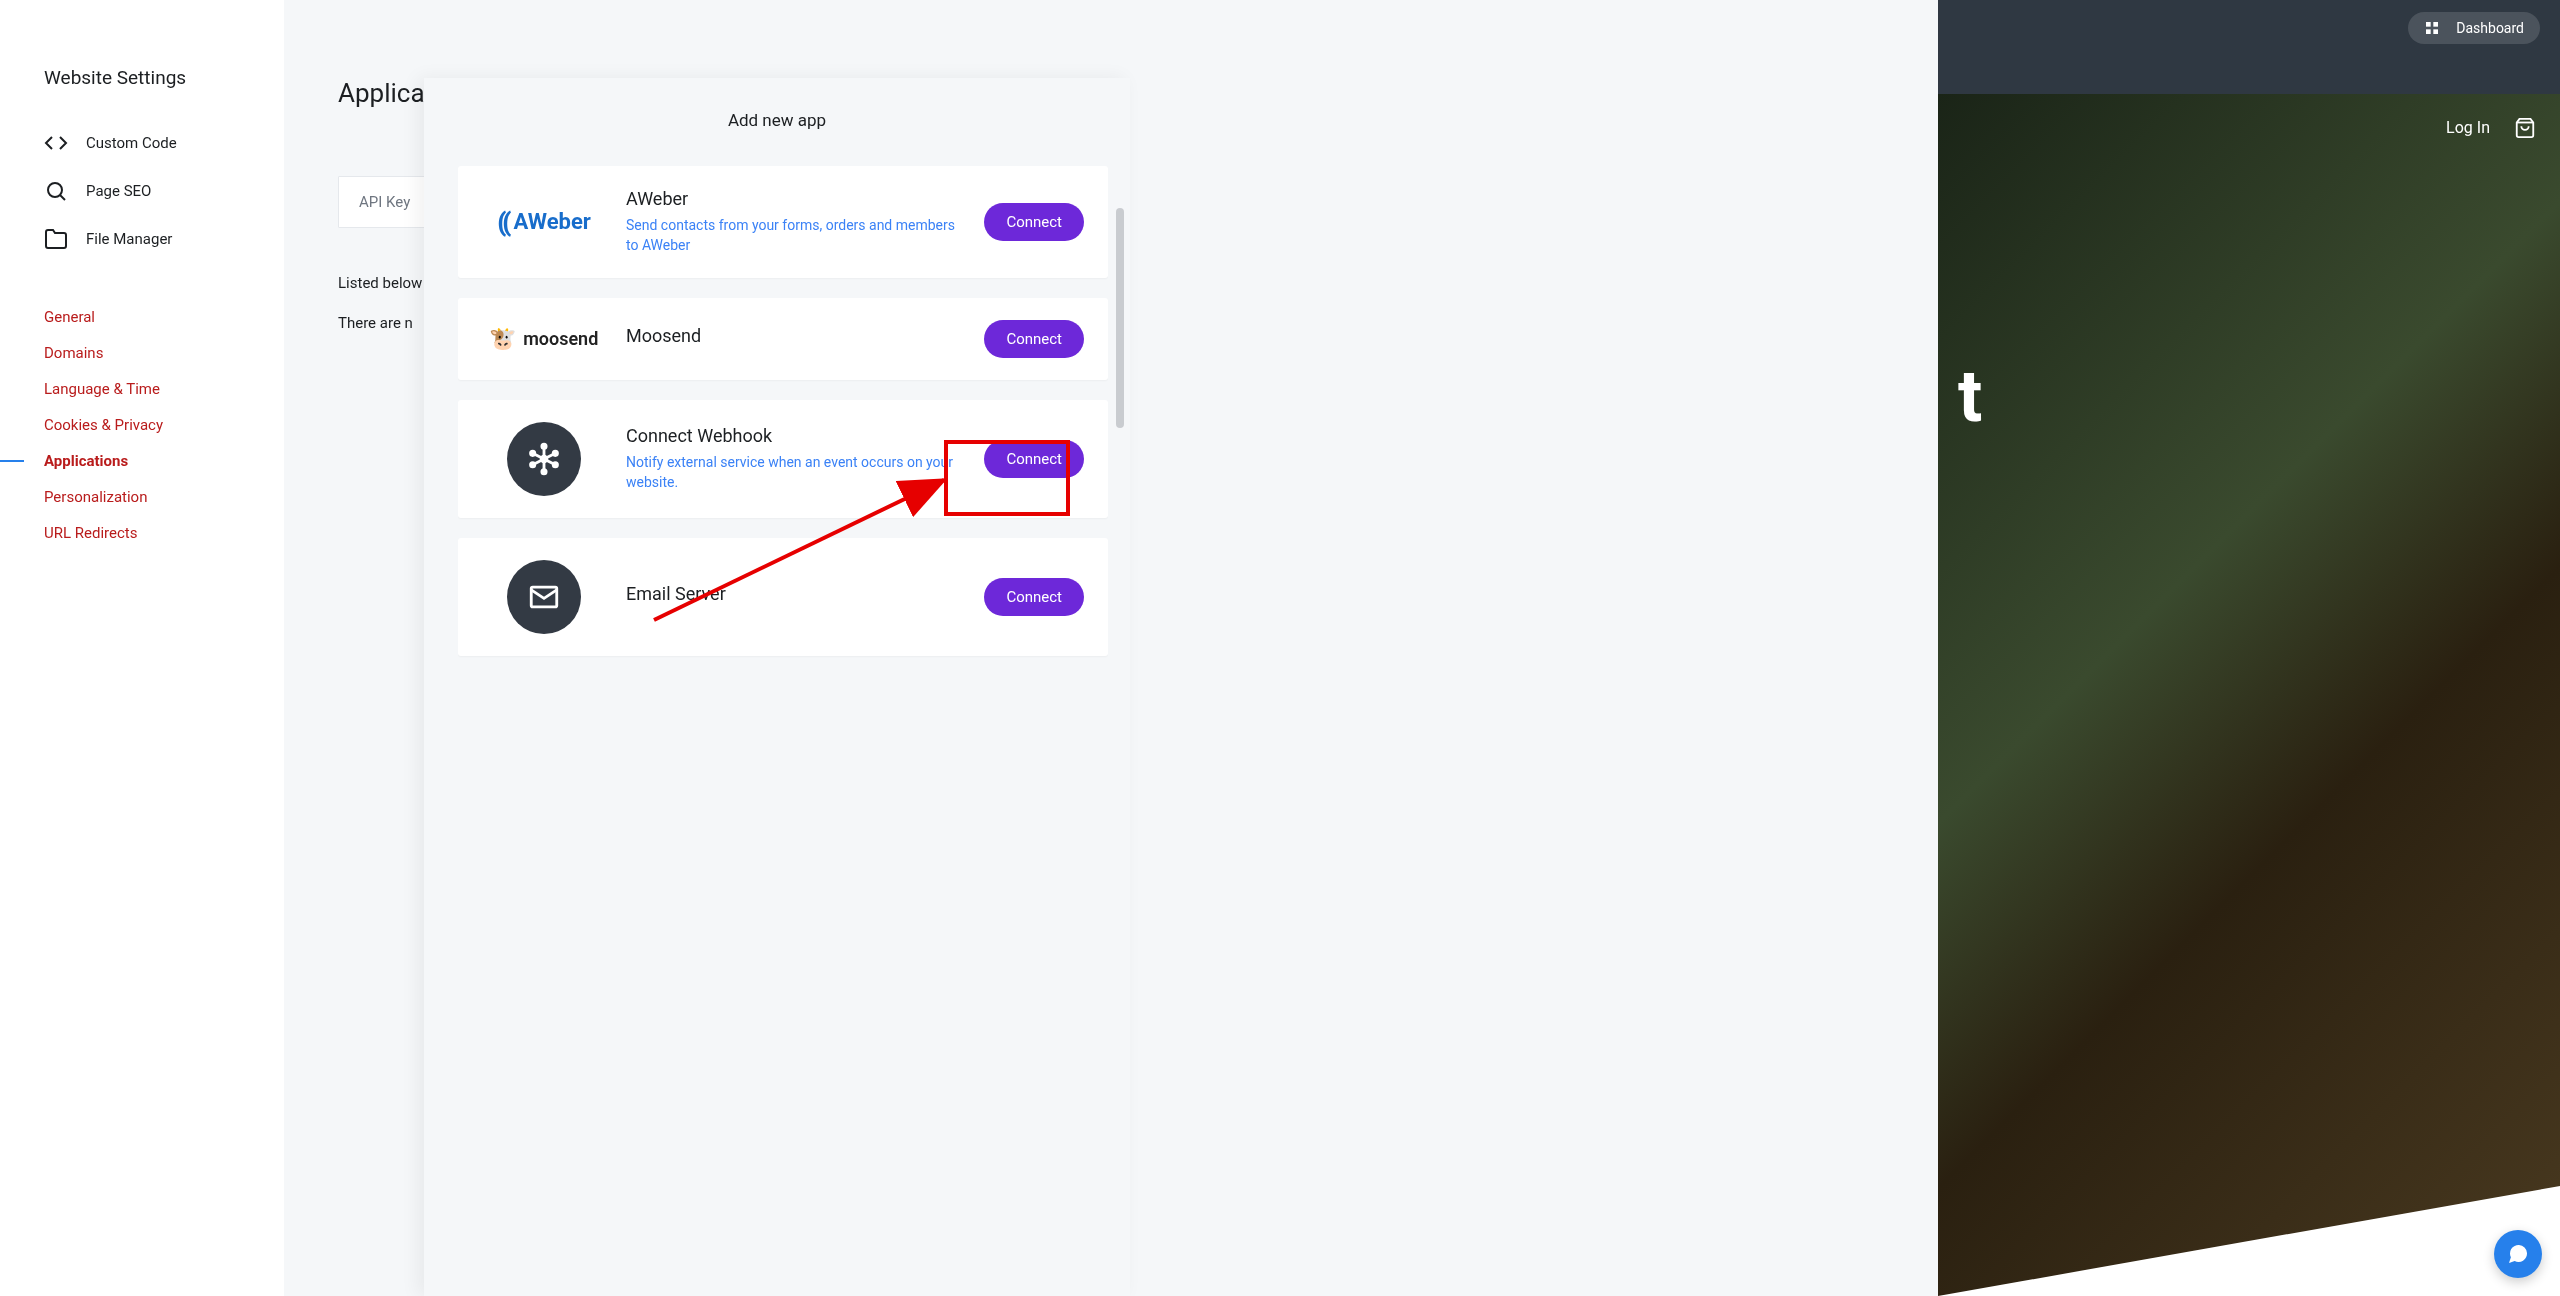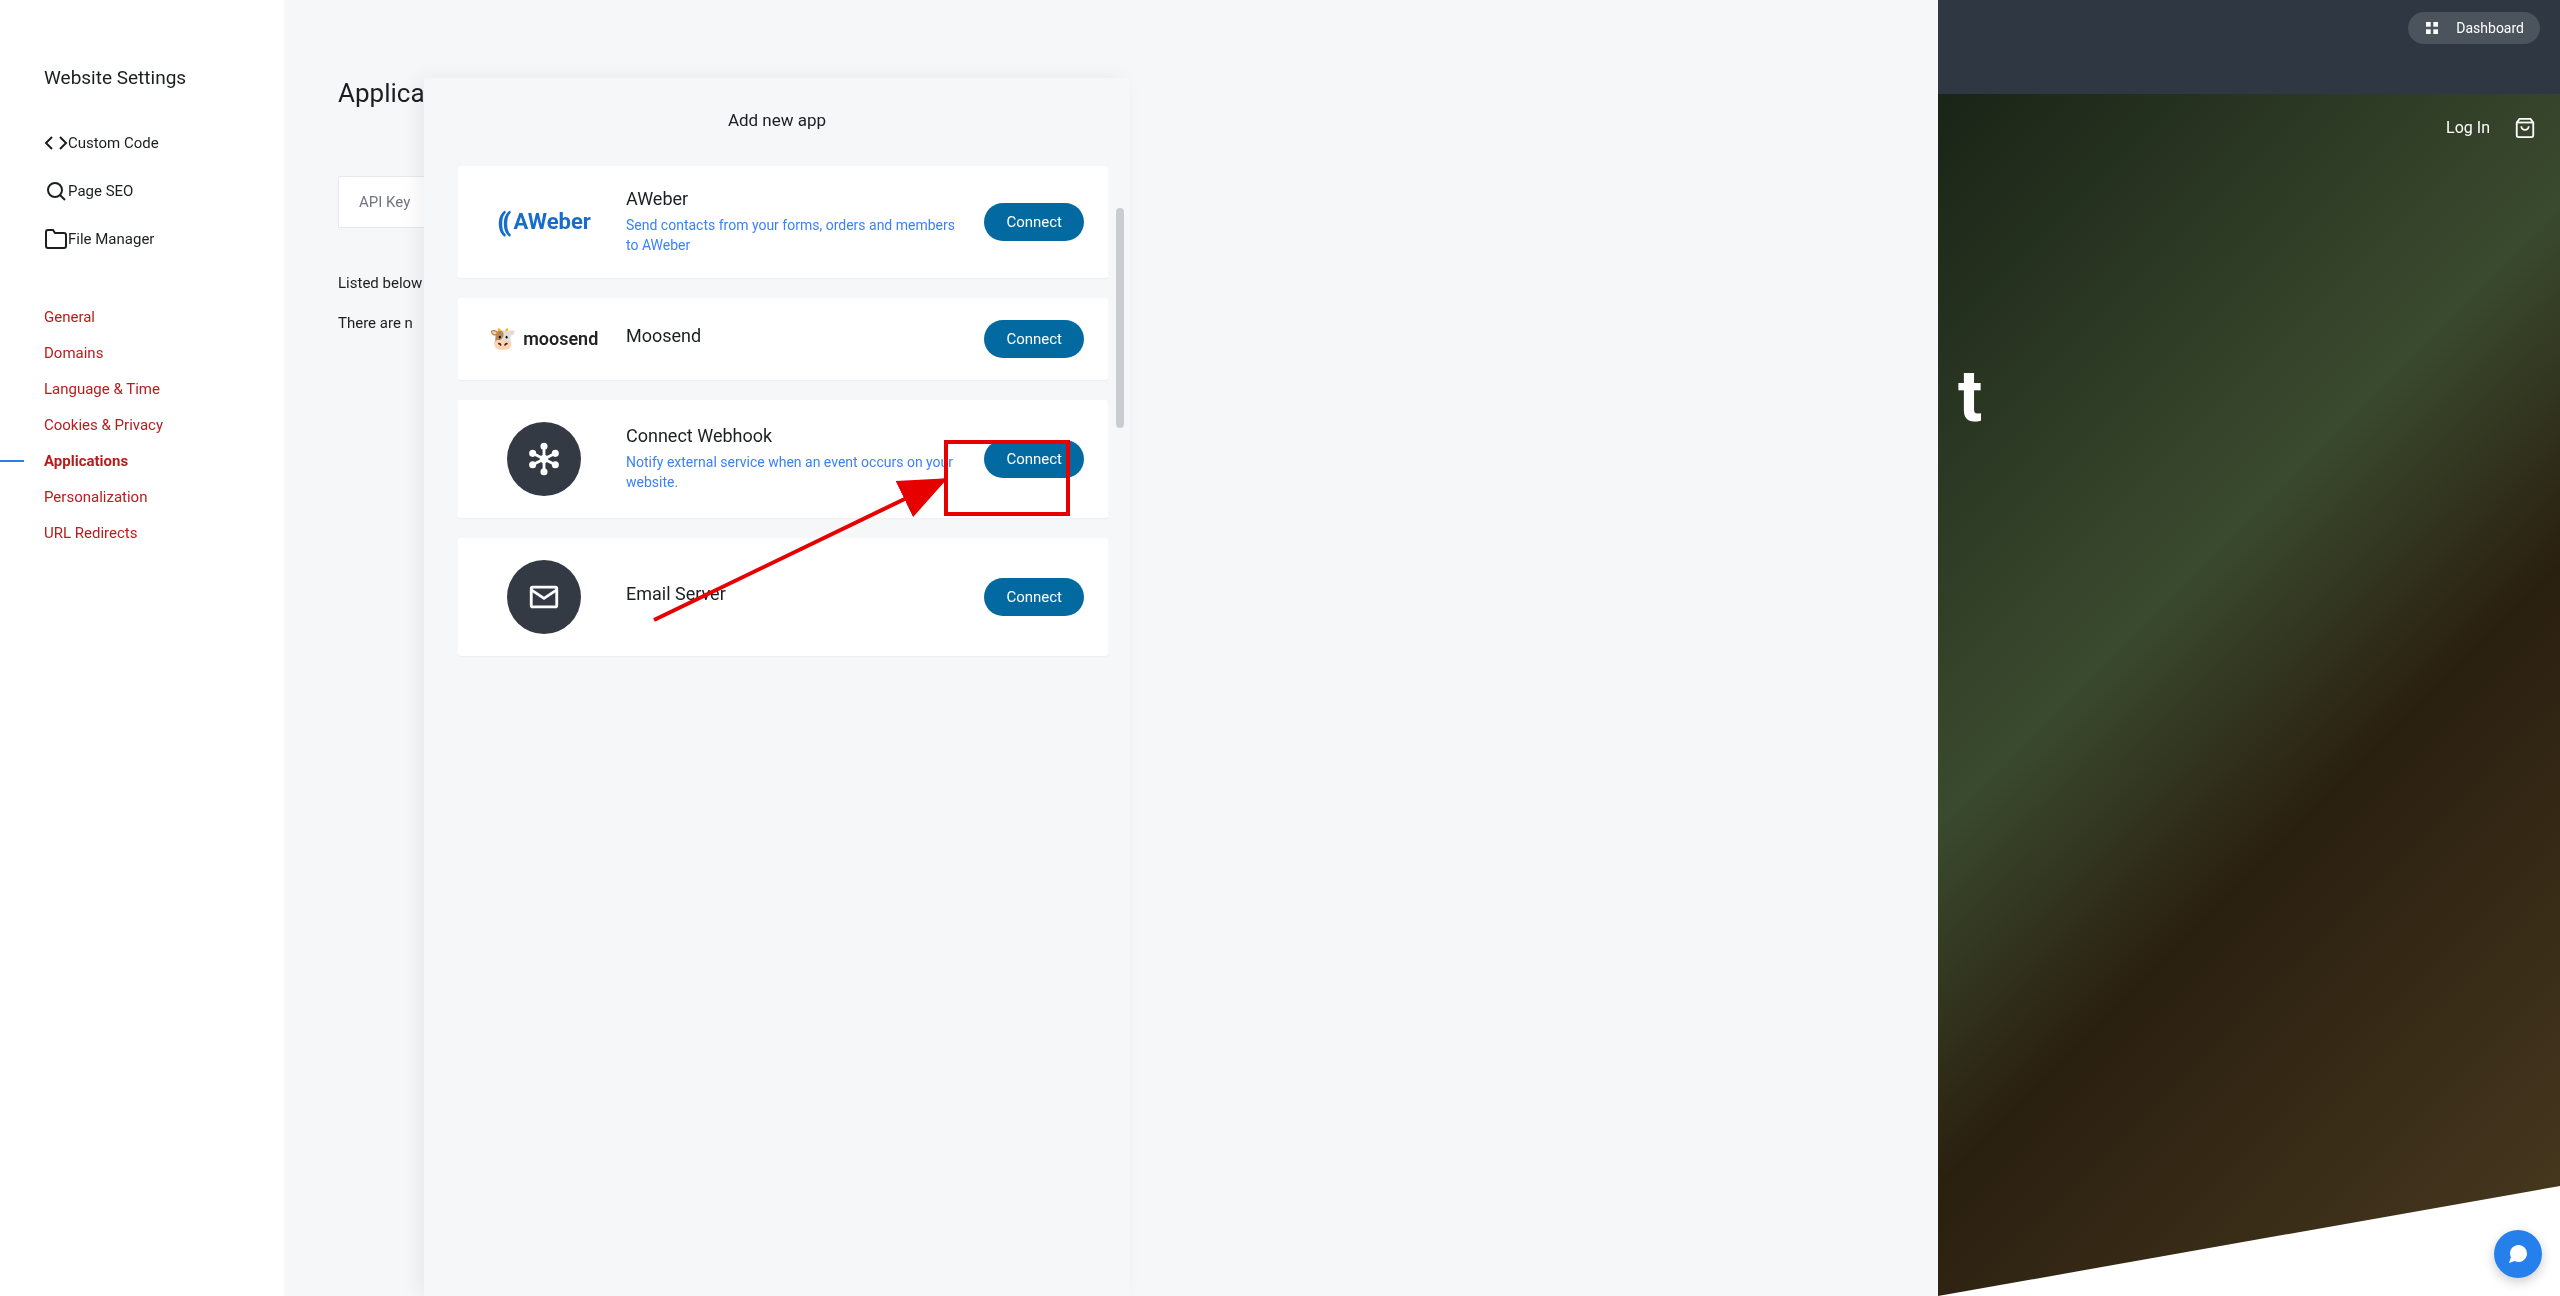--- a/index.html
+++ b/index.html
@@ -45,21 +45,21 @@
   .sidebar {
     position: absolute; top: 0; left: 0; bottom: 0; width: 284px;
     background: #fff;
   }
   .sidebar-title {
     font-size: 19px; font-weight: 400; color: #1c1f22;
     padding: 66px 44px 24px 44px;
   }
   .side-icons { padding: 6px 20px 6px 44px; }
   .side-icon-item {
-    display: flex; align-items: center; padding: 12px 0;
+    display: flex; align-items: center; gap: 18px; padding: 12px 0;
     color: #1c1f22; font-size: 15px; cursor: pointer;
   }
   .side-icon-item svg { width: 24px; height: 24px; }
   .side-nav { padding: 30px 44px 20px 44px; }
   .side-nav-item {
     padding: 9px 0; font-size: 15px; color: #b91c1c; cursor: pointer;
     position: relative;
   }
   .side-nav-item.active { font-weight: 700; }
   .side-nav-item.active::before {
@@ -107,21 +107,21 @@
   }
   .app-logo.circle {
     width: 74px; height: 74px; border-radius: 50%; background: #333a44;
     display: flex; align-items: center; justify-content: center; margin: 0 25px;
   }
   .app-logo.circle svg { width: 34px; height: 34px; stroke: #fff; fill: none; stroke-width: 2; }
   .app-info { flex: 1; }
   .app-name { font-size: 18px; color: #1c1f22; margin-bottom: 6px; }
   .app-desc { font-size: 14px; color: #3b82f6; line-height: 1.45; }
   .connect-btn {
-    background: #0369a1; color: #fff; border: none; border-radius: 22px;
+    background: #6d28d9; color: #fff; border: none; border-radius: 22px;
     padding: 10px 22px; font-size: 15px; cursor: pointer;
     flex-shrink: 0;
   }
 
   
   .highlight-box {
     position: absolute; border: 4px solid #e60000;
     top: 362px; left: 520px; width: 126px; height: 76px;
     pointer-events: none;
   }

